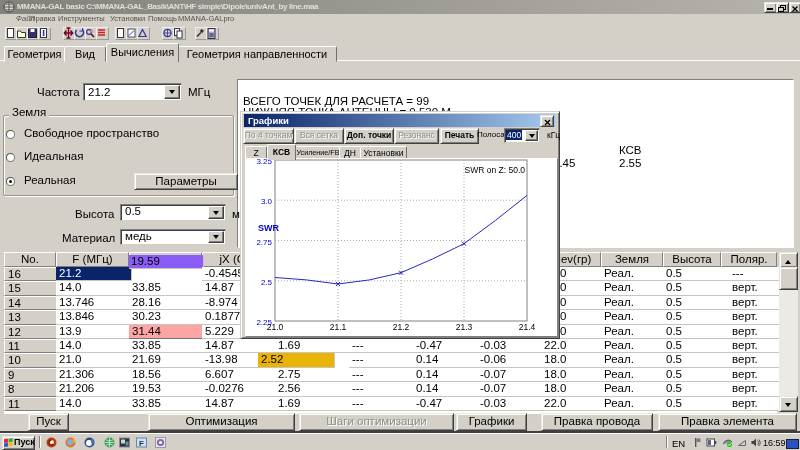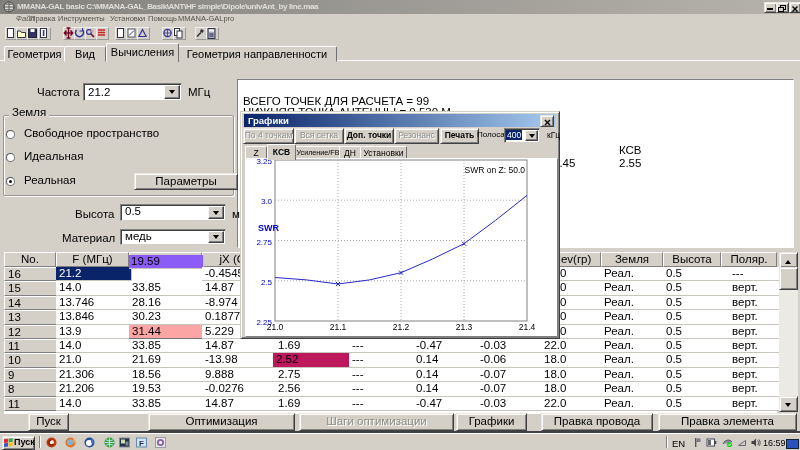--- a/index.html
+++ b/index.html
@@ -254,32 +254,32 @@
 <div class="cell" style="left:413px;top:339.0px;width:63px;height:13.4px;line-height:13.4px;padding-left:3px;border-right:1px solid #c8c5bd;border-bottom:1px solid #c8c5bd;background:#fff;">-0.47</div>
 <div class="cell" style="left:477px;top:339.0px;width:63px;height:13.4px;line-height:13.4px;padding-left:3px;border-right:1px solid #c8c5bd;border-bottom:1px solid #c8c5bd;background:#fff;">-0.03</div>
 <div class="cell" style="left:541px;top:339.0px;width:59px;height:13.4px;line-height:13.4px;padding-left:3px;border-right:1px solid #c8c5bd;border-bottom:1px solid #c8c5bd;background:#fff;">22.0</div>
 <div class="cell" style="left:601px;top:339.0px;width:61px;height:13.4px;line-height:13.4px;padding-left:3px;border-right:1px solid #c8c5bd;border-bottom:1px solid #c8c5bd;background:#fff;">Реал.</div>
 <div class="cell" style="left:663px;top:339.0px;width:57px;height:13.4px;line-height:13.4px;padding-left:3px;border-right:1px solid #c8c5bd;border-bottom:1px solid #c8c5bd;background:#fff;">0.5</div>
 <div class="cell" style="left:721px;top:339.0px;width:47px;height:13.4px;line-height:13.4px;padding-left:11px;border-right:1px solid #c8c5bd;border-bottom:1px solid #c8c5bd;background:#fff;">верт.</div>
 <div class="hdrcell" style="left:4px;top:353.4px;width:50px;height:12.4px;line-height:12.4px;text-align:left;padding-left:3px;">10</div>
 <div class="cell" style="left:56px;top:353.4px;width:72px;height:13.4px;line-height:13.4px;padding-left:3px;border-right:1px solid #c8c5bd;border-bottom:1px solid #c8c5bd;background:#fff;">21.0</div>
 <div class="cell" style="left:129px;top:353.4px;width:72px;height:13.4px;line-height:13.4px;padding-left:3px;border-right:1px solid #c8c5bd;border-bottom:1px solid #c8c5bd;background:#fff;">21.69</div>
 <div class="cell" style="left:202px;top:353.4px;width:72px;height:13.4px;line-height:13.4px;padding-left:3px;border-right:1px solid #c8c5bd;border-bottom:1px solid #c8c5bd;background:#fff;">-13.98</div>
-<div class="cell" style="left:273px;top:353.4px;width:73px;height:13.4px;line-height:13.4px;padding-left:3px;border-right:1px solid #c8c5bd;border-bottom:1px solid #c8c5bd;background:#be185d;">2.52</div>
+<div class="cell" style="left:258px;top:353.4px;width:73px;height:13.4px;line-height:13.4px;padding-left:3px;border-right:1px solid #c8c5bd;border-bottom:1px solid #c8c5bd;background:#eab308;">2.52</div>
 <div class="cell" style="left:349px;top:353.4px;width:63px;height:13.4px;line-height:13.4px;padding-left:3px;border-right:1px solid #c8c5bd;border-bottom:1px solid #c8c5bd;background:#fff;">---</div>
 <div class="cell" style="left:413px;top:353.4px;width:63px;height:13.4px;line-height:13.4px;padding-left:3px;border-right:1px solid #c8c5bd;border-bottom:1px solid #c8c5bd;background:#fff;">0.14</div>
 <div class="cell" style="left:477px;top:353.4px;width:63px;height:13.4px;line-height:13.4px;padding-left:3px;border-right:1px solid #c8c5bd;border-bottom:1px solid #c8c5bd;background:#fff;">-0.06</div>
 <div class="cell" style="left:541px;top:353.4px;width:59px;height:13.4px;line-height:13.4px;padding-left:3px;border-right:1px solid #c8c5bd;border-bottom:1px solid #c8c5bd;background:#fff;">18.0</div>
 <div class="cell" style="left:601px;top:353.4px;width:61px;height:13.4px;line-height:13.4px;padding-left:3px;border-right:1px solid #c8c5bd;border-bottom:1px solid #c8c5bd;background:#fff;">Реал.</div>
 <div class="cell" style="left:663px;top:353.4px;width:57px;height:13.4px;line-height:13.4px;padding-left:3px;border-right:1px solid #c8c5bd;border-bottom:1px solid #c8c5bd;background:#fff;">0.5</div>
 <div class="cell" style="left:721px;top:353.4px;width:47px;height:13.4px;line-height:13.4px;padding-left:11px;border-right:1px solid #c8c5bd;border-bottom:1px solid #c8c5bd;background:#fff;">верт.</div>
 <div class="hdrcell" style="left:4px;top:367.8px;width:50px;height:12.4px;line-height:12.4px;text-align:left;padding-left:3px;">9</div>
 <div class="cell" style="left:56px;top:367.8px;width:72px;height:13.4px;line-height:13.4px;padding-left:3px;border-right:1px solid #c8c5bd;border-bottom:1px solid #c8c5bd;background:#fff;">21.306</div>
 <div class="cell" style="left:129px;top:367.8px;width:72px;height:13.4px;line-height:13.4px;padding-left:3px;border-right:1px solid #c8c5bd;border-bottom:1px solid #c8c5bd;background:#fff;">18.56</div>
-<div class="cell" style="left:202px;top:367.8px;width:72px;height:13.4px;line-height:13.4px;padding-left:3px;border-right:1px solid #c8c5bd;border-bottom:1px solid #c8c5bd;background:#fff;">9.888</div>
+<div class="cell" style="left:202px;top:367.8px;width:72px;height:13.4px;line-height:13.4px;padding-left:3px;border-right:1px solid #c8c5bd;border-bottom:1px solid #c8c5bd;background:#fff;">6.607</div>
 <div class="cell" style="left:275px;top:367.8px;width:73px;height:13.4px;line-height:13.4px;padding-left:3px;border-right:1px solid #c8c5bd;border-bottom:1px solid #c8c5bd;background:#fff;">2.75</div>
 <div class="cell" style="left:349px;top:367.8px;width:63px;height:13.4px;line-height:13.4px;padding-left:3px;border-right:1px solid #c8c5bd;border-bottom:1px solid #c8c5bd;background:#fff;">---</div>
 <div class="cell" style="left:413px;top:367.8px;width:63px;height:13.4px;line-height:13.4px;padding-left:3px;border-right:1px solid #c8c5bd;border-bottom:1px solid #c8c5bd;background:#fff;">0.14</div>
 <div class="cell" style="left:477px;top:367.8px;width:63px;height:13.4px;line-height:13.4px;padding-left:3px;border-right:1px solid #c8c5bd;border-bottom:1px solid #c8c5bd;background:#fff;">-0.07</div>
 <div class="cell" style="left:541px;top:367.8px;width:59px;height:13.4px;line-height:13.4px;padding-left:3px;border-right:1px solid #c8c5bd;border-bottom:1px solid #c8c5bd;background:#fff;">18.0</div>
 <div class="cell" style="left:601px;top:367.8px;width:61px;height:13.4px;line-height:13.4px;padding-left:3px;border-right:1px solid #c8c5bd;border-bottom:1px solid #c8c5bd;background:#fff;">Реал.</div>
 <div class="cell" style="left:663px;top:367.8px;width:57px;height:13.4px;line-height:13.4px;padding-left:3px;border-right:1px solid #c8c5bd;border-bottom:1px solid #c8c5bd;background:#fff;">0.5</div>
 <div class="cell" style="left:721px;top:367.8px;width:47px;height:13.4px;line-height:13.4px;padding-left:11px;border-right:1px solid #c8c5bd;border-bottom:1px solid #c8c5bd;background:#fff;">верт.</div>
 <div class="hdrcell" style="left:4px;top:382.2px;width:50px;height:12.4px;line-height:12.4px;text-align:left;padding-left:3px;">8</div>
 <div class="cell" style="left:56px;top:382.2px;width:72px;height:13.4px;line-height:13.4px;padding-left:3px;border-right:1px solid #c8c5bd;border-bottom:1px solid #c8c5bd;background:#fff;">21.206</div>

